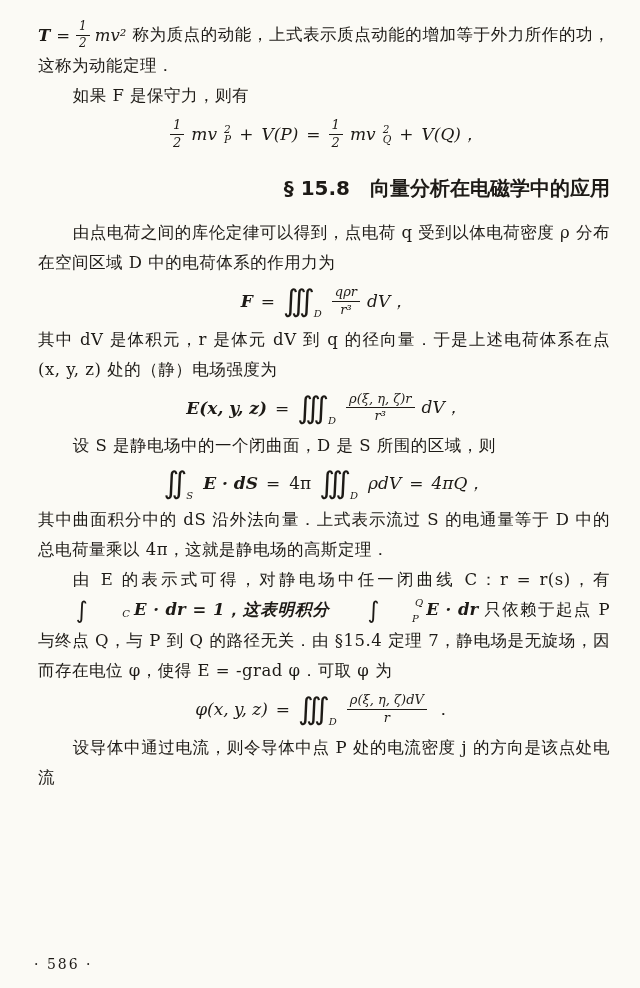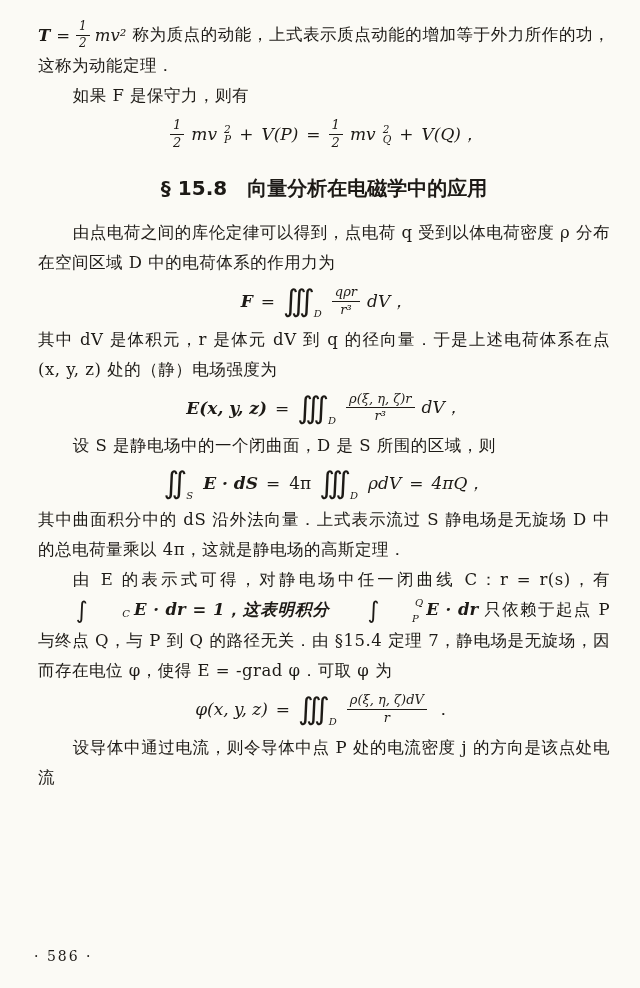--- a/index.html
+++ b/index.html
@@ -20,21 +20,21 @@
     font-size:16.5px;
     line-height:30px;
     text-align:justify;
     color:#1d1a16;
   }
   .indent { text-indent:2.1em; }
   .zh { letter-spacing:0.5px; }
 
   
   .section-h {
-    text-align:center;
+    text-align:right;
     font-weight:bold;
     font-size:20px;
     margin:24px 0 16px;
     font-family:"DejaVu Sans","Liberation Sans",sans-serif;
   }
   .section-h .snum { margin-right:20px; }
   .subsection-h {
     font-weight:bold;
     font-size:18px;
     margin:12px 0 10px;
@@ -102,21 +102,21 @@
     height:26px;
     font-size:10px;
     line-height:10px;
     font-style:italic;
   }
   .ilimits .lim-bottom { transform:translateX(-3px); }
 
   .footer {
     position:absolute;
     left:34px;
-    bottom:24px;
+    bottom:16px;
     font-size:14px;
     letter-spacing:2px;
     color:#1d1a16;
   }
 </style>
 </head>
 <body>
 
 <div class="page">
   <div class="content">
@@ -221,21 +221,21 @@
       <span class="int-wrap">
           <span class="int">∭</span>
           <span class="int-sub">D</span>
         </span>
       <span class="mi">ρdV</span>
       <span class="op">=</span>
       <span class="mi">4πQ，</span>
     </div>
 
     <p class="para">
-      <span class="zh">其中曲面积分中的 dS 沿外法向量．上式表示流过 S 静电场是无旋场 D 中的总电荷量乘以 4π，这就是静电场的高斯定理．</span>
+      <span class="zh">其中曲面积分中的 dS 沿外法向量．上式表示流过 S 的电通量等于 D 中的总电荷量乘以 4π，这就是静电场的高斯定理．</span>
     </p>
 
     <p class="para indent">
       <span class="zh">由 E 的表示式可得，对静电场中任一闭曲线 C：r = r(s)，有</span><span class="iint">
           <span class="int">∫</span>
           <span class="int-sub">C</span>
         </span><span class="mi bold">E · dr = 1，这表明积分</span><span class="iint">
           <span class="int">∫</span>
           <span class="ilimits">
             <span class="lim-top">Q</span>

